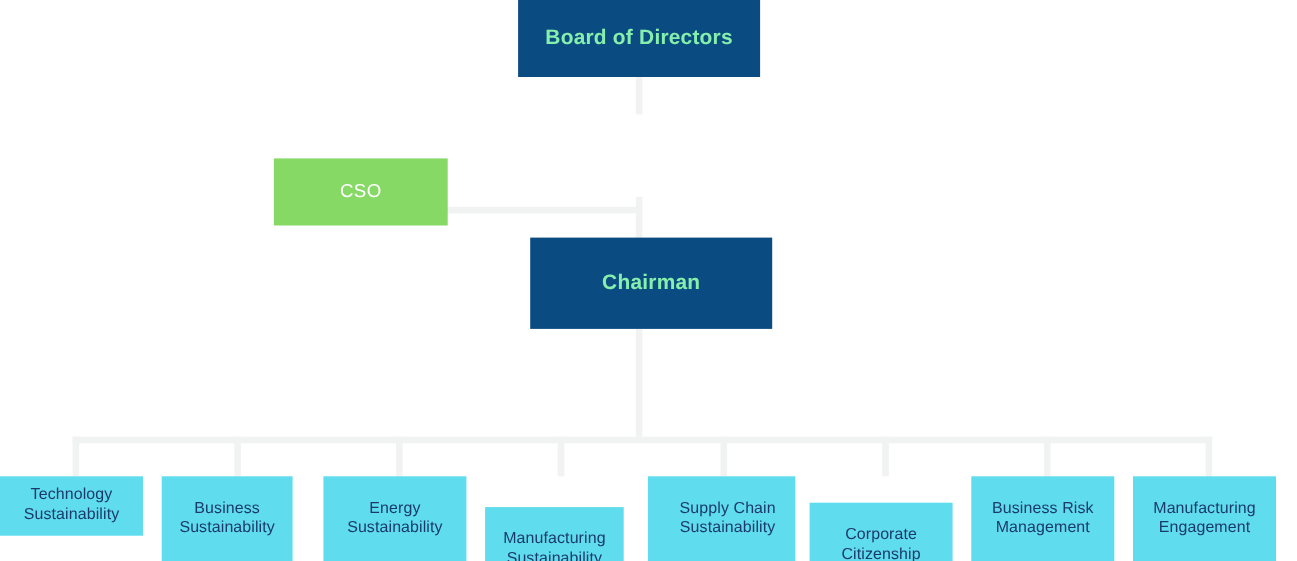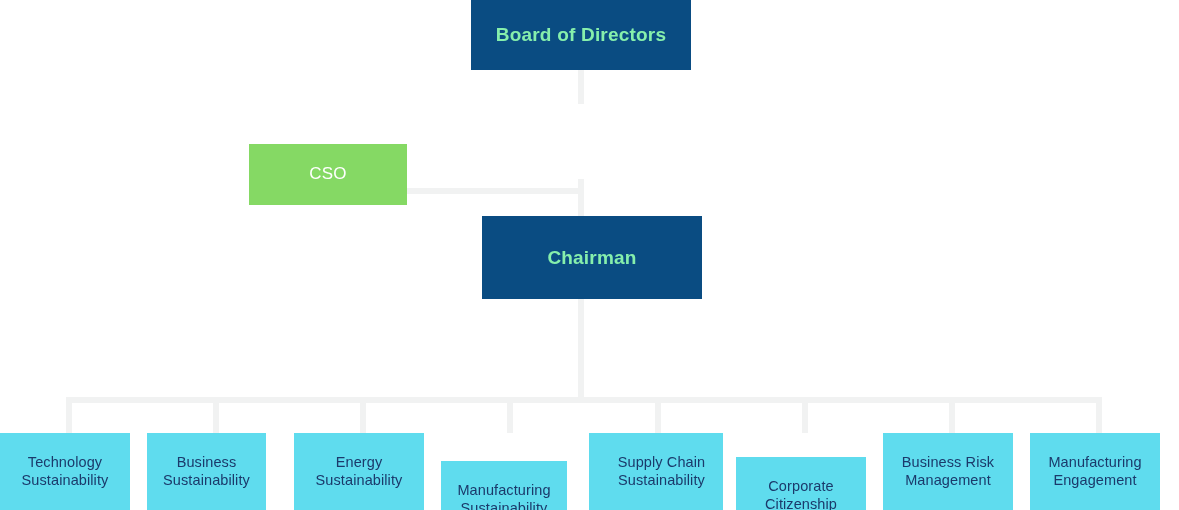--- a/index.html
+++ b/index.html
@@ -85,21 +85,21 @@
 
 
   <div class="node node-exec" style="left:470px; top:216px; width:220px; height:83px;margin-left:12px;">
     <span class="node-label">Chairman</span>
   </div>
 
   <div class="node node-cso" style="left:249px; top:144px; width:158px; height:61px;">
     <span class="node-label">CSO</span>
   </div>
 
-  <div class="node node-unit" style="left:0px; top:433px; width:130px; height:77px;">
+  <div class="node node-unit" style="left:0px; top:433px; width:130px; height:54px;">
     <span class="node-label">Technology
 Sustainability</span>
   </div>
 
   <div class="node node-unit" style="left:147px; top:433px; width:119px; height:77px;">
     <span class="node-label">Business
 Sustainability</span>
   </div>
 
   <div class="node node-unit" style="left:294px; top:433px; width:130px; height:77px;justify-content:center;">

